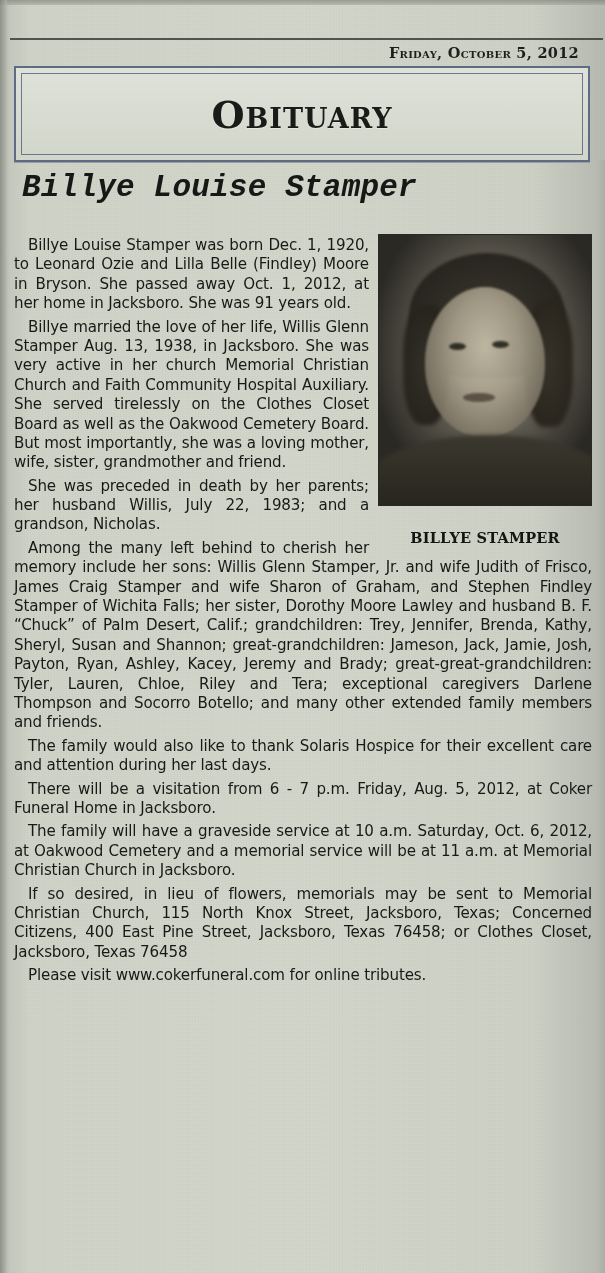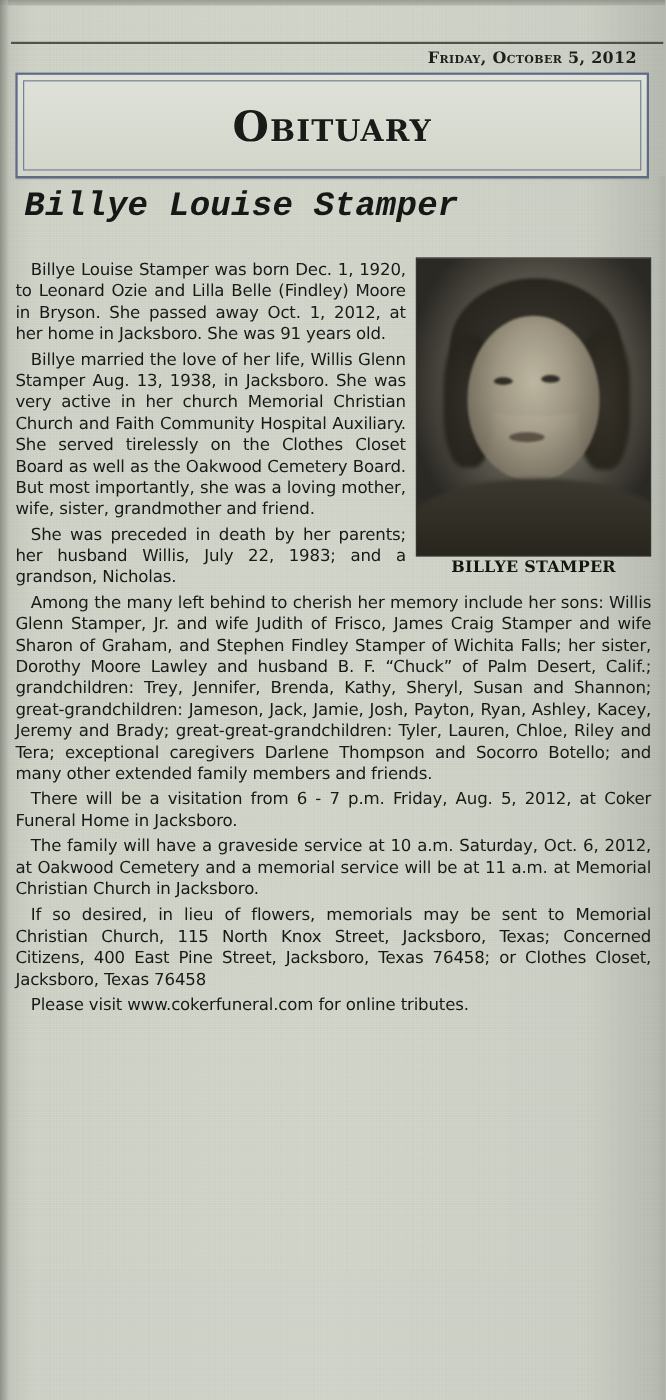--- a/index.html
+++ b/index.html
@@ -210,21 +210,21 @@
     background: linear-gradient(180deg,#3b382f,#232019);
     filter: blur(2px);
   }
   .photo-caption {
     text-align: center;
     font-family: "DejaVu Serif", serif;
     font-weight: bold;
     font-size: 14.5px;
     letter-spacing: .2px;
     color: #141612;
-    padding-top: 1px;
+    padding-top: 23px;
     text-indent: 0;
   }
 
   
   .right-strip {
     position: absolute;
     top: 160px; right: 0;
     width: 8px; bottom: 0;
     background: linear-gradient(270deg, #a8aba1, rgba(200,203,193,0));
     opacity: .7;
@@ -262,20 +262,21 @@
         <div class="mouth"></div>
         <div class="shoulders"></div>
       </div>
       <div class="photo-caption">BILLYE STAMPER</div>
     </div>
 
     <p>Billye Louise Stamper was born Dec. 1, 1920, to Leonard Ozie and Lilla Belle (Findley) Moore in Bryson. She passed away Oct. 1, 2012, at her home in Jacksboro. She was 91 years old.</p>
     <p>Billye married the love of her life, Willis Glenn Stamper Aug. 13, 1938, in Jacksboro. She was very active in her church Memorial Christian Church and Faith Community Hospital Auxiliary. She served tirelessly on the Clothes Closet Board as well as the Oakwood Cemetery Board. But most importantly, she was a loving mother, wife, sister, grandmother and friend.</p>
     <p>She was preceded in death by her parents; her husband Willis, July 22, 1983; and a grandson, Nicholas.</p>
     <p>Among the many left behind to cherish her memory include her sons: Willis Glenn Stamper, Jr. and wife Judith of Frisco, James Craig Stamper and wife Sharon of Graham, and Stephen Findley Stamper of Wichita Falls; her sister, Dorothy Moore Lawley and husband B. F. “Chuck” of Palm Desert, Calif.; grandchildren: Trey, Jennifer, Brenda, Kathy, Sheryl, Susan and Shannon; great-grandchildren: Jameson, Jack, Jamie, Josh, Payton, Ryan, Ashley, Kacey, Jeremy and Brady; great-great-grandchildren: Tyler, Lauren, Chloe, Riley and Tera; exceptional caregivers Darlene Thompson and Socorro Botello; and many other extended family members and friends.</p>
+    <p>The family would also like to thank Solaris Hospice for their excellent care and attention during her last days.</p>
     <p>There will be a visitation from 6 - 7 p.m. Friday, Aug. 5, 2012, at Coker Funeral Home in Jacksboro.</p>
     <p>The family will have a graveside service at 10 a.m. Saturday, Oct. 6, 2012, at Oakwood Cemetery and a memorial service will be at 11 a.m. at Memorial Christian Church in Jacksboro.</p>
     <p>If so desired, in lieu of flowers, memorials may be sent to Memorial Christian Church, 115 North Knox Street, Jacksboro, Texas; Concerned Citizens, 400 East Pine Street, Jacksboro, Texas 76458; or Clothes Closet, Jacksboro, Texas 76458</p>
     <p>Please visit www.cokerfuneral.com for online tributes.</p>
   </div>
 
   <div class="right-strip"></div>
 </div>
 
 </body></html>

